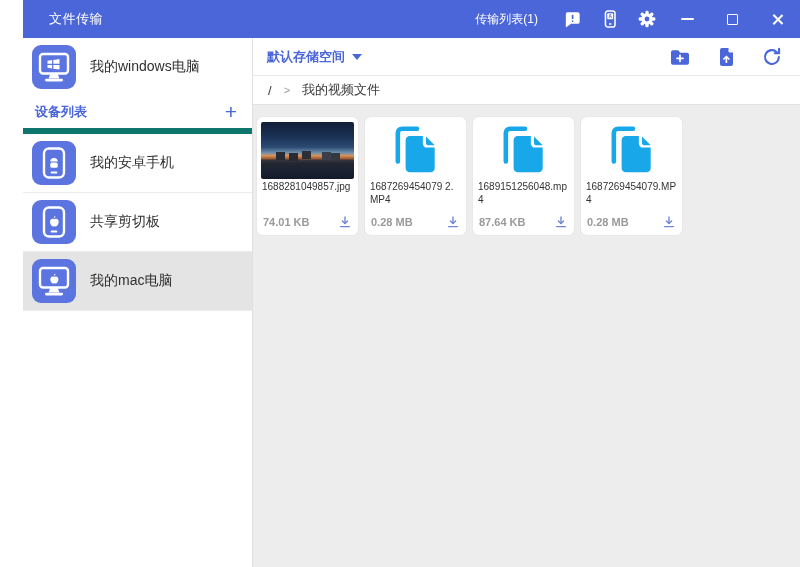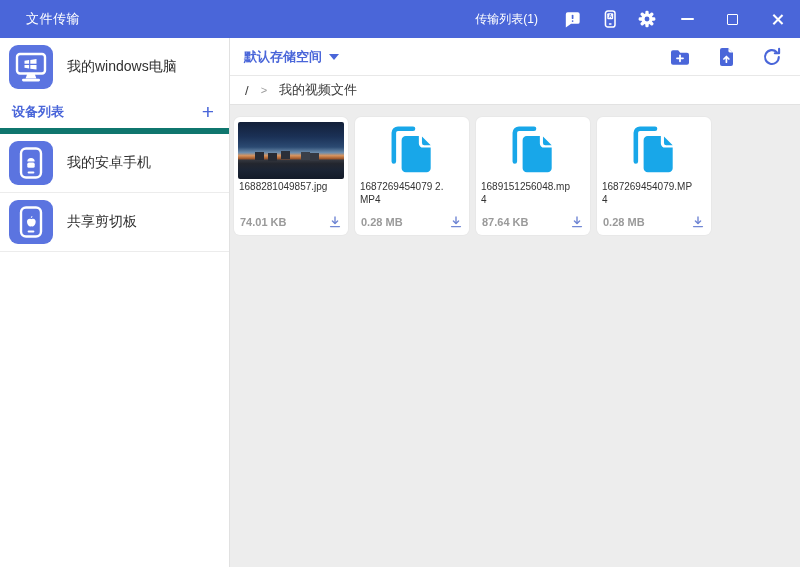--- a/index.html
+++ b/index.html
@@ -1,18 +1,18 @@
 <!DOCTYPE html>
 <html><head>
 <meta charset="utf-8">
 <style>
   * { margin:0; padding:0; box-sizing:border-box; }
   html,body { width:800px; height:567px; overflow:hidden; }
   body { font-family:"Liberation Sans", sans-serif; }
-  .window { width:800px; height:567px; display:flex; flex-direction:column; background:#fff; }
+  .window { width:800px; height:567px; display:flex; flex-direction:column; background:#fff;padding-left:23px; }
 
   
   .titlebar { height:38px; background:#4a66d9; display:flex; align-items:center; flex-shrink:0; }
   .tb-title { color:#fff; font-size:13px; margin-left:26px; letter-spacing:.5px; }
   .tb-right { margin-left:auto; display:flex; align-items:center;text-align:right; }
   .tb-transfer { color:#fff; font-size:12px; margin-right:16px; }
   .tb-icon { width:37px; height:38px; display:flex; align-items:center; justify-content:center; cursor:pointer; }
   .win-btn { width:45px; height:38px; display:flex; align-items:center; justify-content:center; cursor:pointer; }
   .min-bar { width:13px; height:2px; background:#fff; border-radius:1px; }
   .max-box { width:11px; height:11px; border:1.5px solid #fff; border-radius:1px; }
@@ -42,21 +42,21 @@
   .caret-down { width:0; height:0; border-left:5px solid transparent; border-right:5px solid transparent; border-top:6px solid #4a66d9; }
   .toolbar-icons { margin-left:auto; display:flex; align-items:center; gap:24px; }
   .toolbar-icons .ti { width:22px; height:22px; cursor:pointer; }
 
   .breadcrumb { height:29px; background:#fff; border-bottom:1px solid #e2e2e2; display:flex; align-items:center; gap:12px; padding-left:15px; font-size:13px; flex-shrink:0; }
   .bc-root { color:#3a3a3a; cursor:pointer; }
   .bc-sep { color:#9a9a9a; font-size:11px; }
   .bc-current { color:#3a3a3a; }
 
   .file-area { flex:1; padding:12px 8px 0 4px; display:flex; align-items:flex-start; gap:7px; }
-  .file-card { width:114px; height:118px; background:#fff; border-radius:6px; padding:4px 3px 6px; display:flex; flex-direction:column; cursor:pointer; box-shadow:0 0 0 1px rgba(0,0,0,0.02); }
+  .file-card { width:101px; height:118px; background:#fff; border-radius:6px; padding:4px 3px 6px; display:flex; flex-direction:column; cursor:pointer; box-shadow:0 0 0 1px rgba(0,0,0,0.02); }
   .thumb { height:57px; margin:1px 1px 0; border-radius:2px; position:relative; overflow:hidden;
     background:linear-gradient(180deg,#121f38 0%,#1b3156 26%,#2b4a72 44%,#6f8fae 54%,#d8935c 59%,#a35c2f 64%,#33363e 67%,#23262e 73%,#1b2434 84%,#131b29 100%); }
   .thumb::before { content:''; position:absolute; left:16%; bottom:33%; width:9px; height:8px; background:#272b34;
     box-shadow:13px 1px 0 #272b34, 26px -1px 0 #2b2f38, 46px 0 0 #3a3f49, 55px 1px 0 #343841; }
   .icon-area { height:58px; display:flex; align-items:center; justify-content:center; }
   .fname { margin:2px 2px 0; width:91px; font-size:10px; line-height:12.5px; color:#333; word-break:break-all; overflow:hidden; max-height:26px; }
   .frow { margin-top:auto; display:flex; align-items:center; justify-content:space-between; padding:0 3px 0 3px; }
   .fsize { font-size:11px; color:#9a9a9a; white-space:nowrap;font-weight:bold; }
   .dl-btn { width:15px; height:15px; cursor:pointer; display:flex; align-items:center; justify-content:center; }
 </style>
@@ -155,20 +155,33 @@
           <rect x="12" y="7.5" width="20" height="29" rx="5" fill="none" stroke="#fff" stroke-width="2.4"></rect>
           <g fill="#fff">
             <path d="M22.35 17.9 c.55-.2 1.05-.75 1-1.8 -.9.05-1.55.75-1.45 1.8 z"></path>
             <path d="M22 19.1 c-1.9-1.05-4 .3-4 2.7 0 2.5 1.7 4.7 3 4.7 .6 0 .8-.35 1.35-.35 .55 0 .75.35 1.35.35 1.3 0 3-2.2 3-4.7 0-2.4-2.1-3.75-4-2.7 -.3.17-.4.17-.7 0 z"></path>
           </g>
           <rect x="18.6" y="30.5" width="6.8" height="2" rx="1" fill="#fff"></rect>
         </svg>
         <span class="label">共享剪切板</span>
       </div>
 
+      <div class="device-row selected">
+        <svg class="dev-icon" viewBox="0 0 44 44">
+          <rect width="44" height="44" rx="9" fill="#5b74e0"></rect>
+          <rect x="8" y="9" width="28" height="19.5" rx="3" fill="none" stroke="#fff" stroke-width="2.4"></rect>
+          <g fill="#fff">
+            <path d="M22.35 16.6 c.55-.2 1.05-.75 1-1.8 -.9.05-1.55.75-1.45 1.8 z"></path>
+            <path d="M22 17.7 c-1.75-.95-3.7.3-3.7 2.5 0 2.3 1.6 4.3 2.8 4.3 .55 0 .75-.3 1.25-.3 .5 0 .7.3 1.25.3 1.2 0 2.8-2 2.8-4.3 0-2.2-1.95-3.45-3.7-2.5 -.3.16-.4.16-.7 0 z"></path>
+          </g>
+          <path d="M18.2 29 h7.6 l1.6 4.4 h-10.8 z" fill="#fff"></path>
+          <rect x="13" y="33.8" width="18" height="2.6" rx="1.3" fill="#fff"></rect>
+        </svg>
+        <span class="label">我的mac电脑</span>
+      </div>
 
     </div>
 
     <div class="main">
 
       <div class="toolbar">
         <span class="storage-btn">
           <span>默认存储空间</span>
           <span class="caret-down"></span>
         </span>

